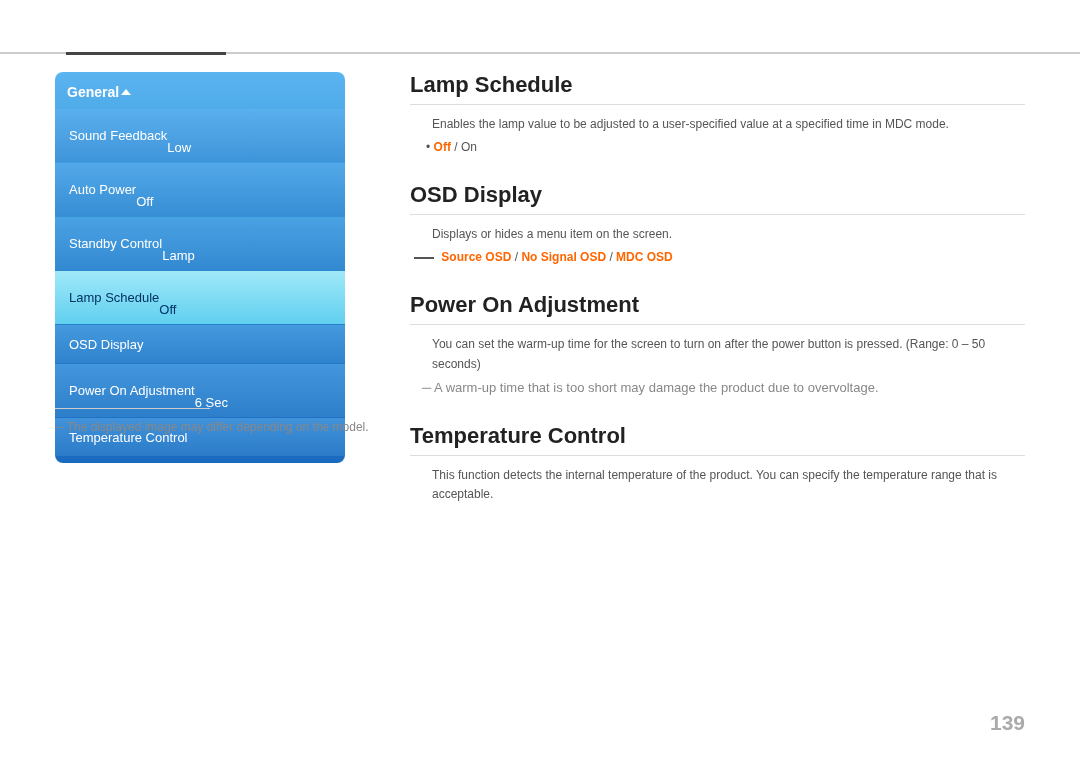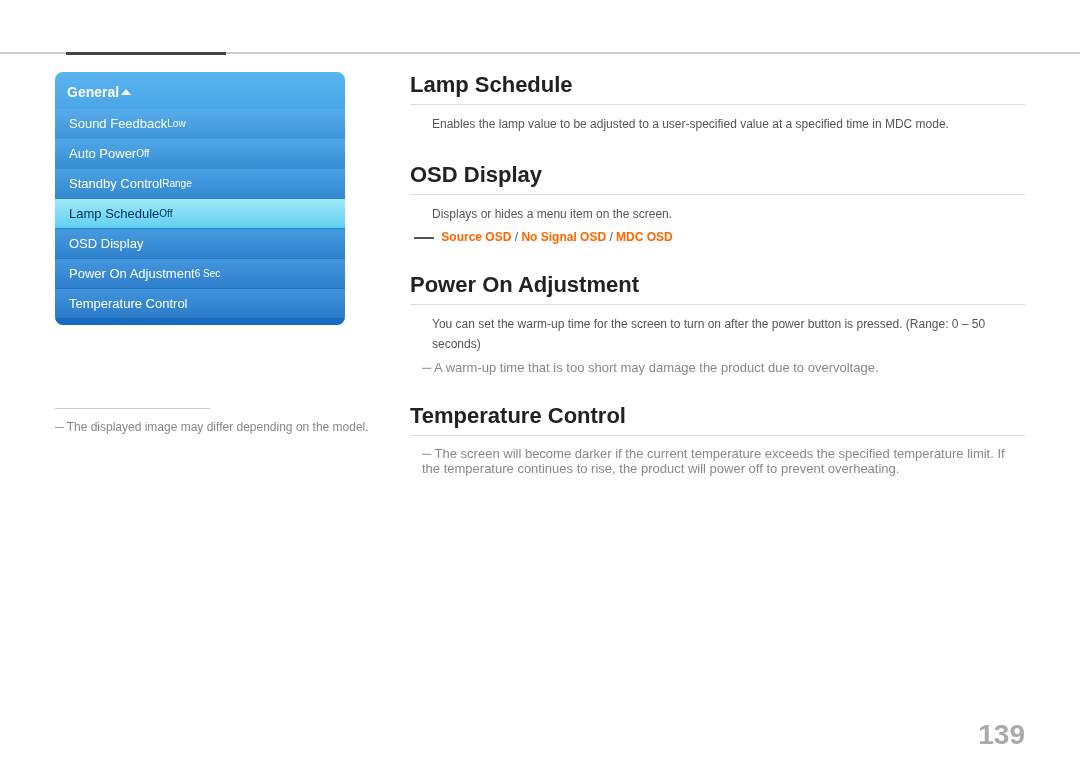--- a/index.html
+++ b/index.html
@@ -74,21 +74,22 @@
       background: linear-gradient(180deg, rgba(100,180,240,0.5) 0%, rgba(60,140,210,0.5) 100%);
       margin: 1px 0;
       cursor: pointer;
     }
     .menu-item.active {
       background: linear-gradient(180deg, #a0e8f8 0%, #60d0f0 100%);
       color: #003366;
     }
     .menu-item .item-value {
       color: #ffffff;
-      font-size: 10px;
+      font-size: 13px;
+      margin-top: 24px;
     }
     .menu-item.active .item-value {
       color: #003366;
     }
 
     .panel-note {
       position: absolute;
       top: 420px;
       left: 55px;
       font-size: 12px;
@@ -166,23 +167,23 @@
     }
 
     .options-line {
       font-size: 12px;
       margin-left: 4px;
     }
 
     
     .page-number {
       position: absolute;
-      bottom: 12px;
+      bottom: 28px;
       right: 55px;
-      font-size: 28px;
+      font-size: 21px;
       color: #aaaaaa;
       font-weight: bold;
       margin-left: 14px;
     }
   </style>
 </head>
 <body>
 
 <div class="top-bar"></div>
 <div class="top-bar-accent"></div>
@@ -196,21 +197,21 @@
     <div class="menu-item">
       <span>Sound Feedback</span>
       <span class="item-value">Low</span>
     </div>
     <div class="menu-item">
       <span>Auto Power</span>
       <span class="item-value">Off</span>
     </div>
     <div class="menu-item">
       <span>Standby Control</span>
-      <span class="item-value">Range</span>
+      <span class="item-value">Lamp</span>
     </div>
     <div class="menu-item active">
       <span>Lamp Schedule</span>
       <span class="item-value">Off</span>
     </div>
     <div class="menu-item">
       <span>OSD Display</span>
       <span class="item-value"></span>
     </div>
     <div class="menu-item">
@@ -225,20 +226,24 @@
 </div>
 
 <div class="panel-divider"></div>
 <div class="panel-note">The displayed image may differ depending on the model.</div>
 
 <div class="right-content">
 
   <div class="section">
     <div class="section-title">Lamp Schedule</div>
     <div class="section-desc">Enables the lamp value to be adjusted to a user-specified value at a specified time in MDC mode.</div>
+    <div class="bullet-item">
+      <span class="highlight-text">Off</span>
+      <span class="normal-option"> / On</span>
+    </div>
   </div>
 
   <div class="section">
     <div class="section-title">OSD Display</div>
     <div class="section-desc">Displays or hides a menu item on the screen.</div>
     <div class="options-line">
       <span style="display:inline-block;width:20px;height:2px;background:#555;vertical-align:middle;margin-right:4px;"></span>
       <span class="highlight-text">Source OSD</span>
       <span class="normal-option"> / </span>
       <span class="highlight-text">No Signal OSD</span>
@@ -248,18 +253,18 @@
   </div>
 
   <div class="section">
     <div class="section-title">Power On Adjustment</div>
     <div class="section-desc">You can set the warm-up time for the screen to turn on after the power button is pressed. (Range: 0 – 50 seconds)</div>
     <div class="sub-note">A warm-up time that is too short may damage the product due to overvoltage.</div>
   </div>
 
   <div class="section">
     <div class="section-title">Temperature Control</div>
-    <div class="sub-note">The screen will become darker if the current temperature exceeds the specified temperature limit. If the temperature continues to rise, the product will power off to prevent overheating.</div>
+    <div class="section-desc">This function detects the internal temperature of the product. You can specify the temperature range that is acceptable.</div>
   </div>
 
 </div>
 
 <div class="page-number">139</div>
 
 </body></html>

